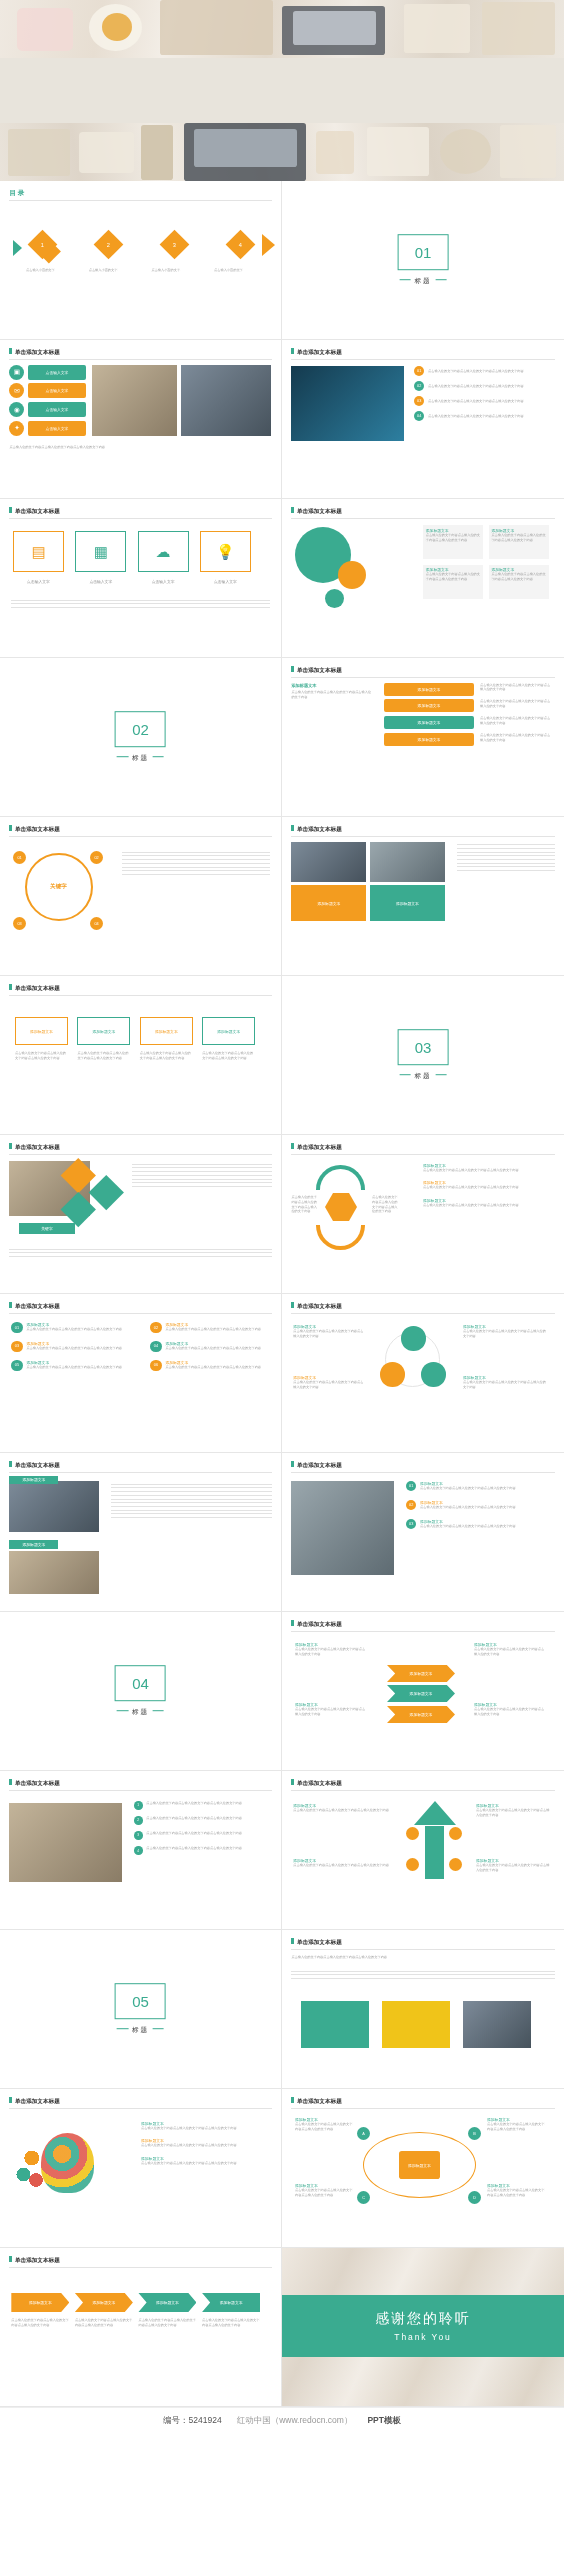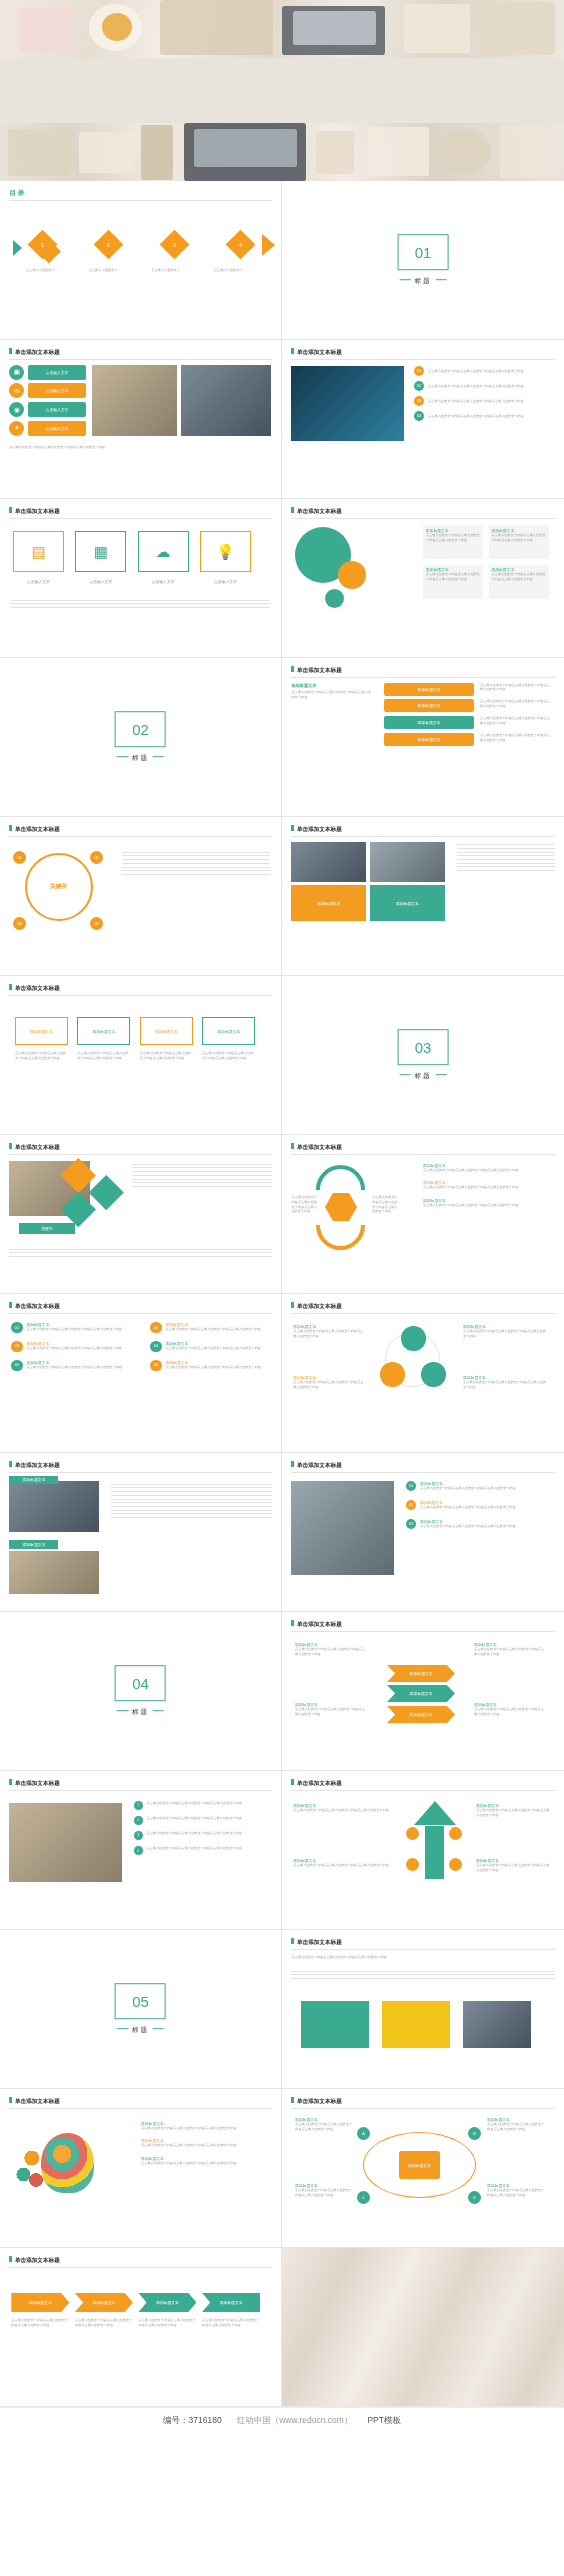--- a/index.html
+++ b/index.html
@@ -713,22 +713,26 @@
     <div style="position:absolute;left:11.3px;top:70px;display:flex;gap:5.6px;">
       <div class="tiny" style="width:58px;">点击输入您的文字内容点击输入您的文字内容点击输入您的文字内容</div>
       <div class="tiny" style="width:58px;">点击输入您的文字内容点击输入您的文字内容点击输入您的文字内容</div>
       <div class="tiny" style="width:58px;">点击输入您的文字内容点击输入您的文字内容点击输入您的文字内容</div>
       <div class="tiny" style="width:58px;">点击输入您的文字内容点击输入您的文字内容点击输入您的文字内容</div>
     </div>
   </div>
 
   <div class="slide" style="padding:0;">
     <div class="thanks-photo"></div>
+    <div class="thanks-band">
+      <div class="thanks-main">感谢您的聆听</div>
+      <div class="thanks-sub">Thank  You</div>
+    </div>
   </div>
 
 </div>
 
 <div class="footer">
-  <span>编号：3716180</span>
+  <span>编号：5241924</span>
   <span class="tpl">红动中国（www.redocn.com）</span>
-  <span style="font-weight:normal;">PPT模板</span>
+  <span style="font-weight:bold;">PPT模板</span>
 </div>
 
 
 </body></html>

